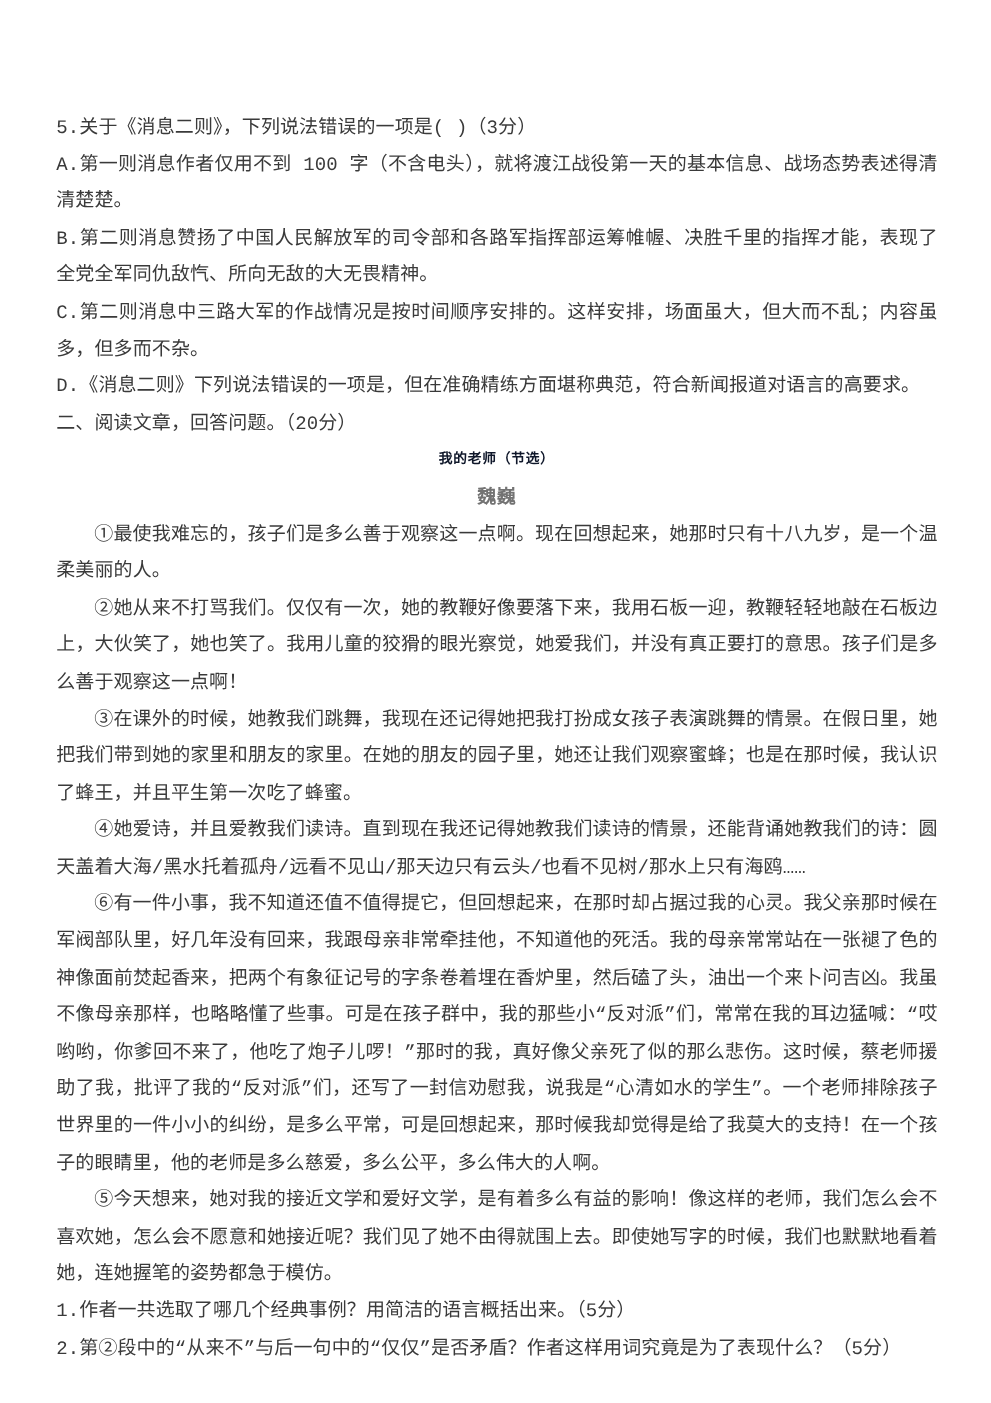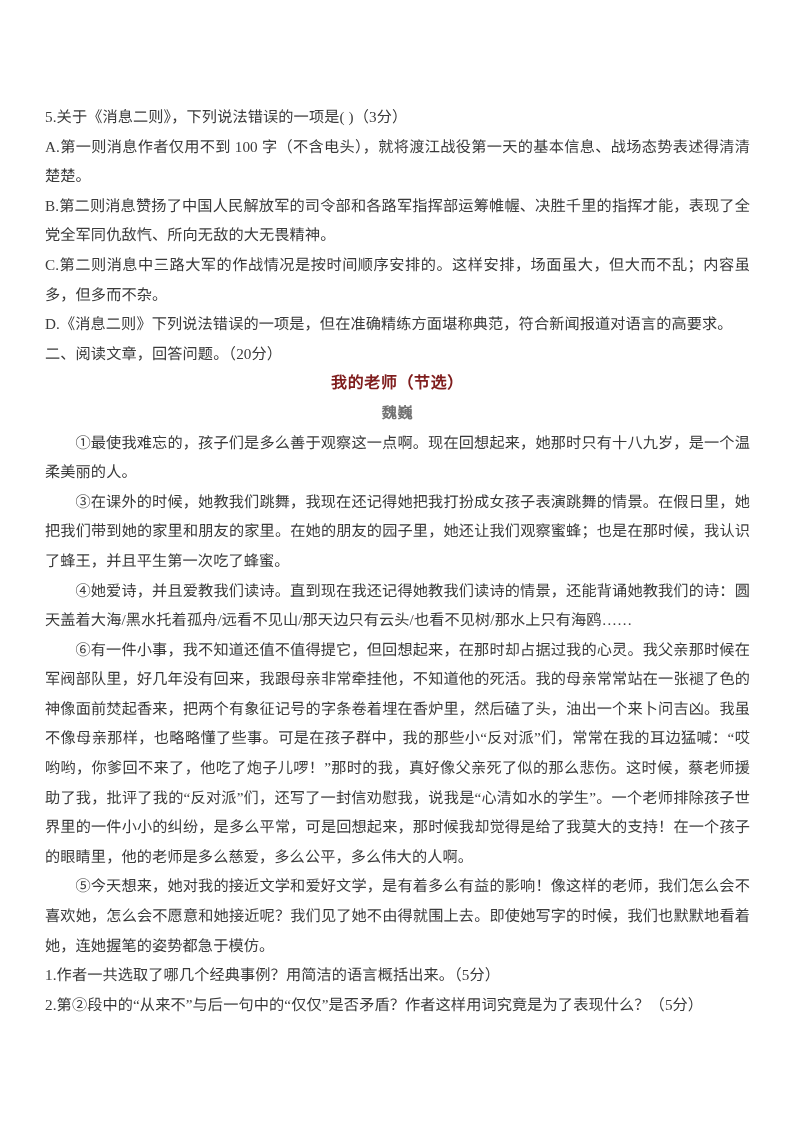--- a/index.html
+++ b/index.html
@@ -17,47 +17,48 @@
     width: 793px;
     height: 1122px;
     margin: 0 auto;
     background: #ffffff;
     box-sizing: border-box;
     overflow: hidden;
   }
   .content {
     position: absolute;
     left: 45px;
-    top: 102px;
+    top: 88px;
     width: 705px;
+    font-family: Liberation Mono, monospace;
   }
   
   .p {
     font-size: 15.2px;
     line-height: 29.6px;
     text-align: justify;
     text-justify: inter-character;
     margin: 0;
     letter-spacing: 0.1px;
     color: #3a3a3a;
     word-break: break-all;
   }
   .p.q {              
     text-indent: 0;
   }
   .p.body {           
     text-indent: 2em;
   }
   
   .title-line {
-    font-size: 16px;
+    font-size: 11px;
     line-height: 29.6px;
     text-align: center;
     font-weight: bold;
-    color: #7f1d1d;
+    color: #0f172a;
     margin: 0;
     letter-spacing: 0.6px;
   }
   .author-line {
     font-size: 15.2px;
     line-height: 29.6px;
     text-align: center;
     font-weight: bold;
     color: #737373;
     margin: 0;
@@ -76,20 +77,21 @@
     <p class="p q">B.第二则消息赞扬了中国人民解放军的司令部和各路军指挥部运筹帷幄、决胜千里的指挥才能，表现了全党全军同仇敌忾、所向无敌的大无畏精神。</p>
     <p class="p q">C.第二则消息中三路大军的作战情况是按时间顺序安排的。这样安排，场面虽大，但大而不乱；内容虽多，但多而不杂。</p>
     <p class="p q">D.《消息二则》下列说法错误的一项是，但在准确精练方面堪称典范，符合新闻报道对语言的高要求。</p>
 
     <p class="p q">二、阅读文章，回答问题。（20分）</p>
 
     <p class="title-line">我的老师（节选）</p>
     <p class="author-line">魏巍</p>
 
     <p class="p body">①最使我难忘的，孩子们是多么善于观察这一点啊。现在回想起来，她那时只有十八九岁，是一个温柔美丽的人。</p>
+    <p class="p body">②她从来不打骂我们。仅仅有一次，她的教鞭好像要落下来，我用石板一迎，教鞭轻轻地敲在石板边上，大伙笑了，她也笑了。我用儿童的狡猾的眼光察觉，她爱我们，并没有真正要打的意思。孩子们是多么善于观察这一点啊！</p>
     <p class="p body">③在课外的时候，她教我们跳舞，我现在还记得她把我打扮成女孩子表演跳舞的情景。在假日里，她把我们带到她的家里和朋友的家里。在她的朋友的园子里，她还让我们观察蜜蜂；也是在那时候，我认识了蜂王，并且平生第一次吃了蜂蜜。</p>
     <p class="p body">④她爱诗，并且爱教我们读诗。直到现在我还记得她教我们读诗的情景，还能背诵她教我们的诗：圆天盖着大海/黑水托着孤舟/远看不见山/那天边只有云头/也看不见树/那水上只有海鸥……</p>
     <p class="p body">⑥有一件小事，我不知道还值不值得提它，但回想起来，在那时却占据过我的心灵。我父亲那时候在军阀部队里，好几年没有回来，我跟母亲非常牵挂他，不知道他的死活。我的母亲常常站在一张褪了色的神像面前焚起香来，把两个有象征记号的字条卷着埋在香炉里，然后磕了头，油出一个来卜问吉凶。我虽不像母亲那样，也略略懂了些事。可是在孩子群中，我的那些小“反对派”们，常常在我的耳边猛喊：“哎哟哟，你爹回不来了，他吃了炮子儿啰！”那时的我，真好像父亲死了似的那么悲伤。这时候，蔡老师援助了我，批评了我的“反对派”们，还写了一封信劝慰我，说我是“心清如水的学生”。一个老师排除孩子世界里的一件小小的纠纷，是多么平常，可是回想起来，那时候我却觉得是给了我莫大的支持！在一个孩子的眼睛里，他的老师是多么慈爱，多么公平，多么伟大的人啊。</p>
     <p class="p body">⑤今天想来，她对我的接近文学和爱好文学，是有着多么有益的影响！像这样的老师，我们怎么会不喜欢她，怎么会不愿意和她接近呢？我们见了她不由得就围上去。即使她写字的时候，我们也默默地看着她，连她握笔的姿势都急于模仿。</p>
 
     <p class="p q">1.作者一共选取了哪几个经典事例？用简洁的语言概括出来。（5分）</p>
     <p class="p q">2.第②段中的“从来不”与后一句中的“仅仅”是否矛盾？作者这样用词究竟是为了表现什么？（5分）</p>
 
   </div>
 </div>

